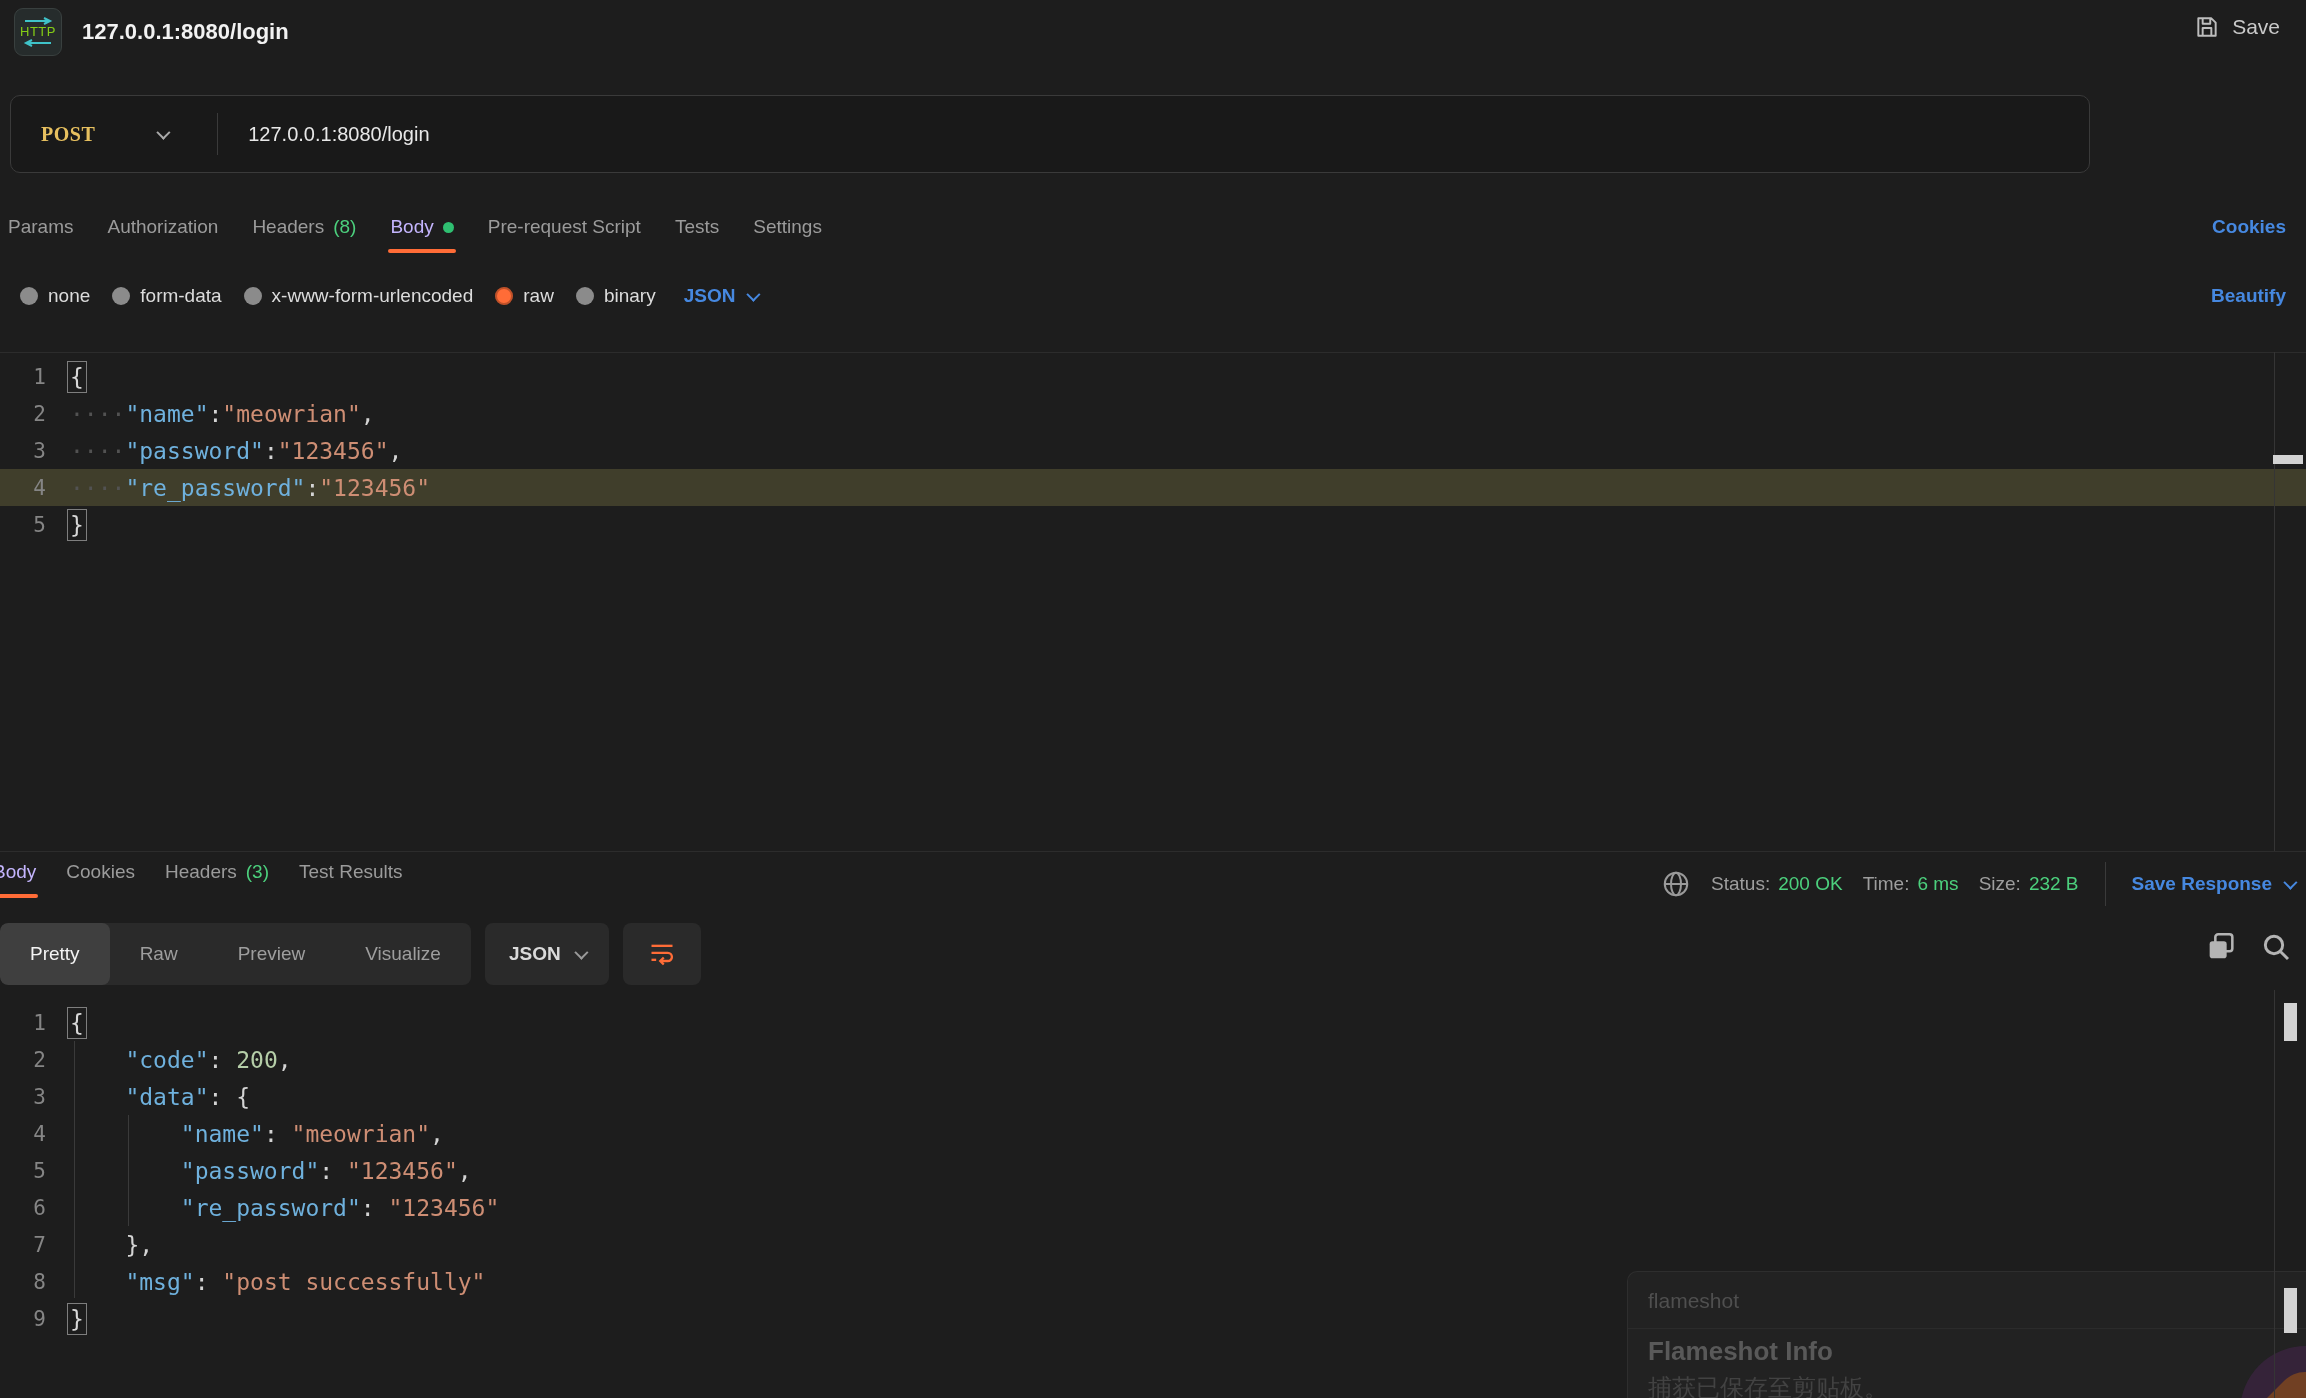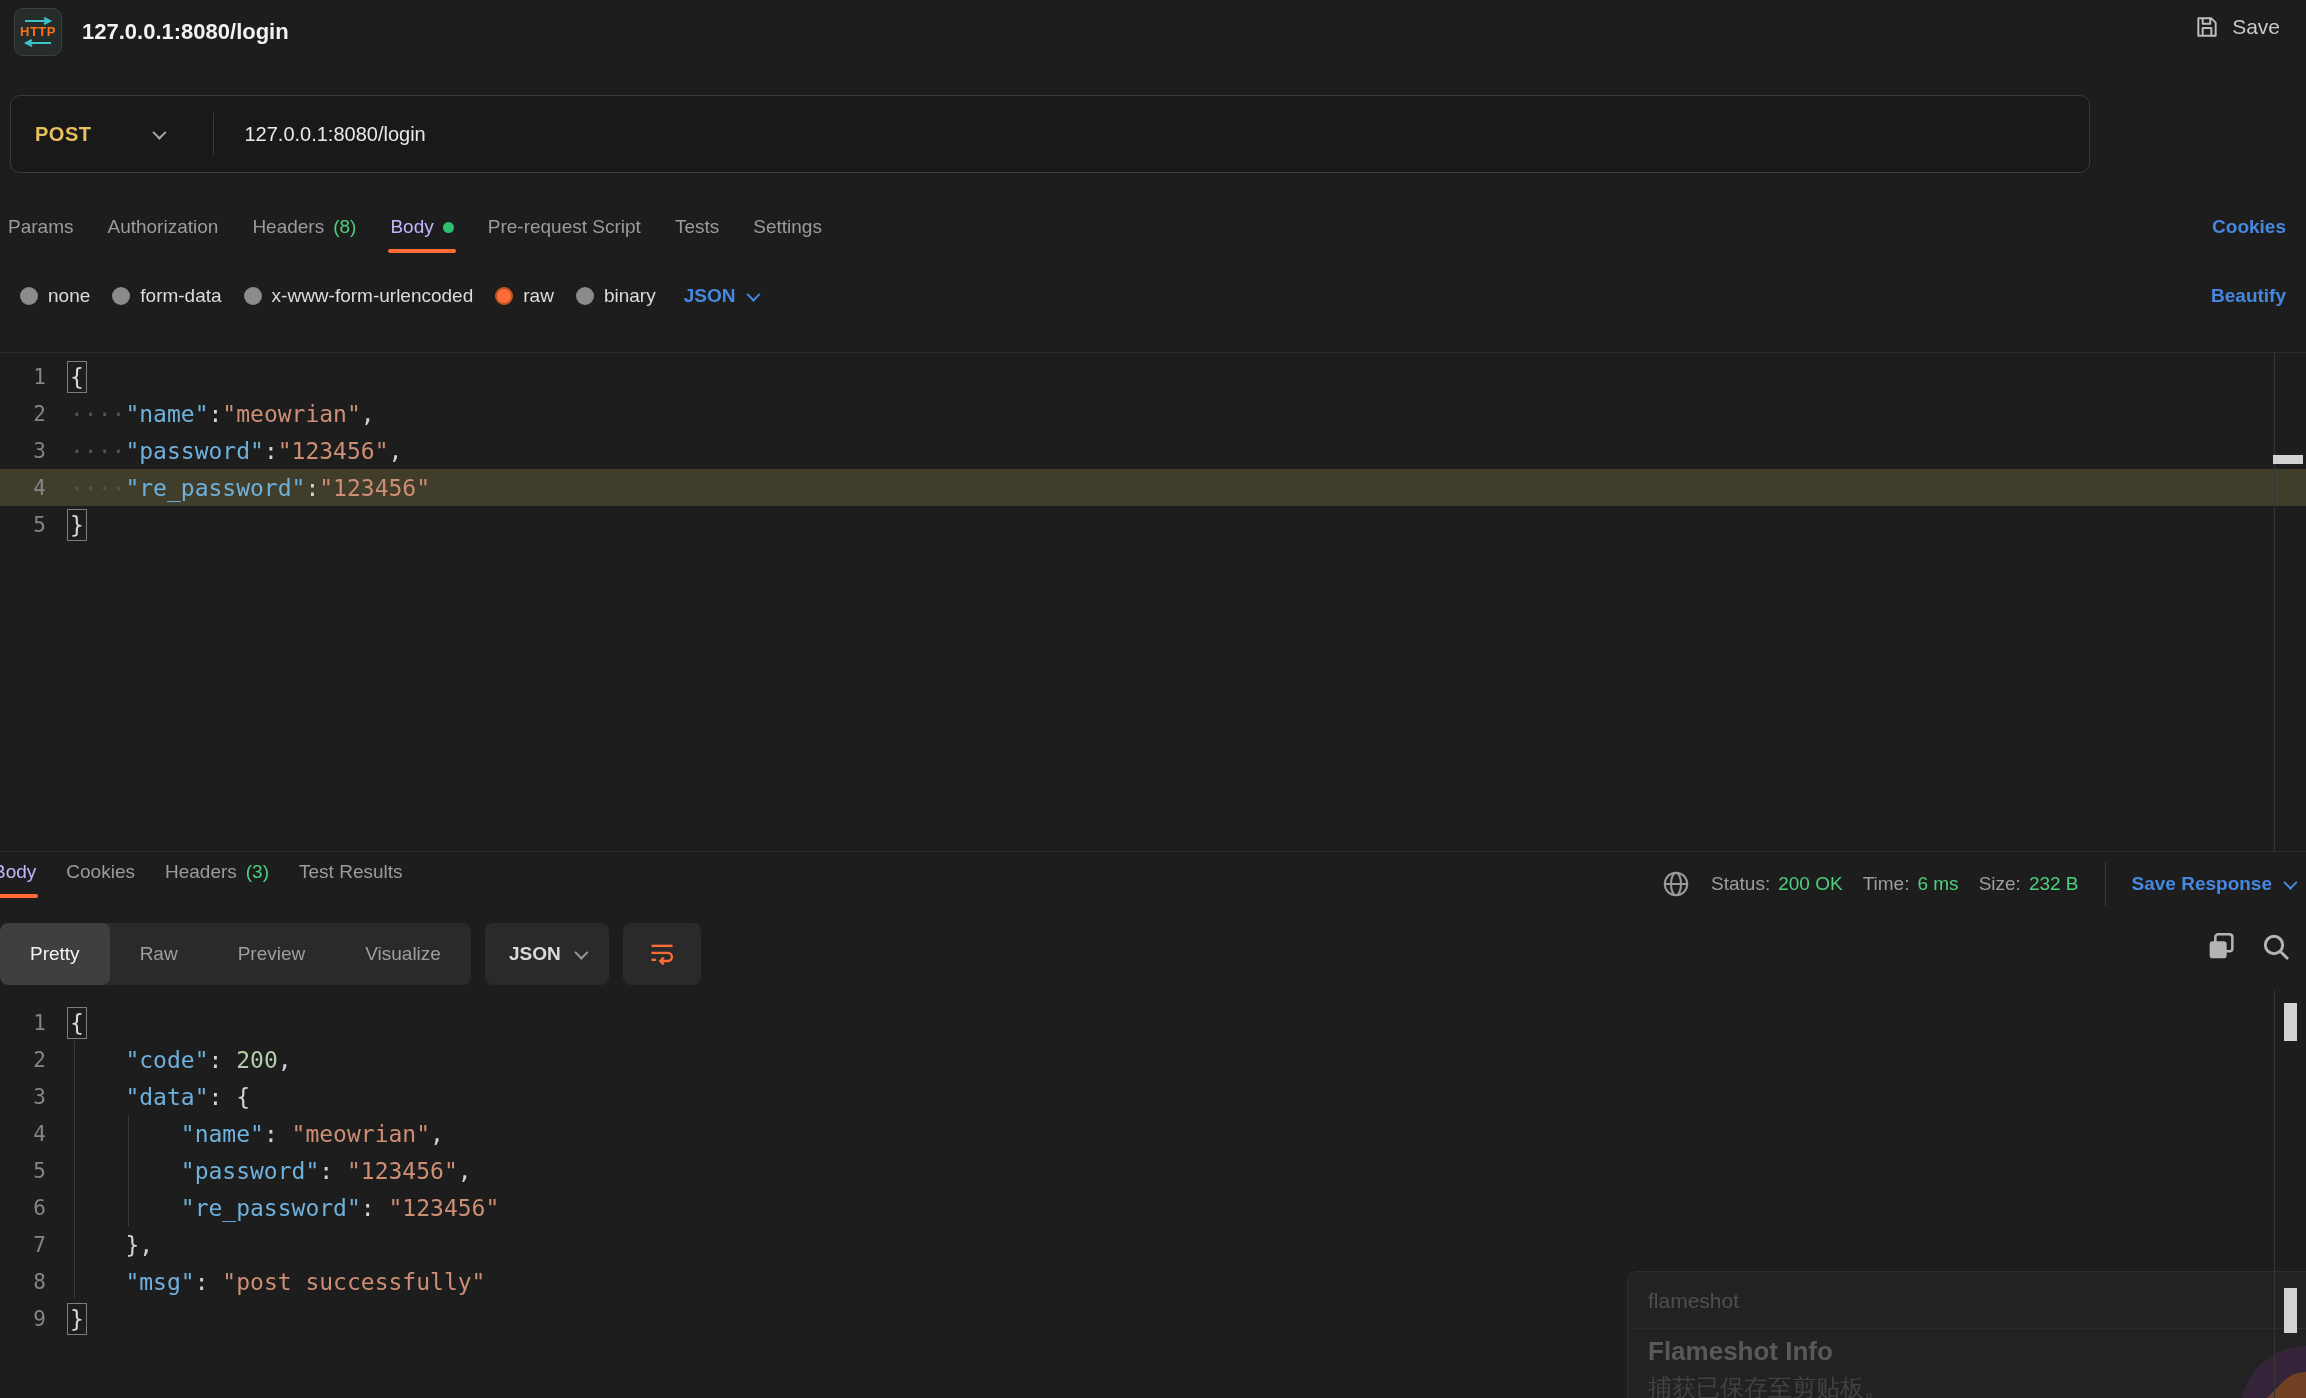--- a/index.html
+++ b/index.html
@@ -4,28 +4,28 @@
 <style>
   html,body{margin:0;padding:0;background:#141414;}
   #app{position:relative;width:2306px;height:1398px;background:#1d1d1d;overflow:hidden;
        font-family:"Liberation Sans",sans-serif;color:#e6e6e6;}
   
   .topbar{position:absolute;top:0;left:0;right:0;height:64px;display:flex;align-items:center;}
   .http-badge{width:46px;height:46px;margin-left:14px;border-radius:9px;background:#262c2c;
               border:1px solid #39403f;display:flex;flex-direction:column;align-items:center;
               justify-content:center;gap:1px;flex:none;}
   .http-badge .arrow{display:block;}
-  .http-badge .word{color:#f97316;font-size:13px;font-weight:700;letter-spacing:.5px;line-height:12px;}
+  .http-badge .word{color:#84cc16;font-size:13px;font-weight:400;letter-spacing:.5px;line-height:12px;}
   .req-title{margin-left:20px;font-size:22px;font-weight:700;color:#f2f2f2;}
   .save-btn{position:absolute;right:26px;top:14px;display:flex;align-items:center;gap:12px;
             color:#c9c9c9;font-size:21px;cursor:default;}
   
   .req-bar{position:absolute;left:10px;top:95px;width:2078px;height:76px;border:1px solid #3a3a3a;
            border-radius:10px;background:#191919;display:flex;align-items:center;}
-  .method{color:var(--method-yellow);font-weight:700;font-size:20px;letter-spacing:.5px;margin-left:24px;}
+  .method{color:var(--method-yellow);font-weight:700;font-size:20px;letter-spacing:.5px;margin-left:30px;font-family:Liberation Serif, serif;}
   .method-chev{margin-left:62px;color:#a9a9a9;}
   .req-vdiv{width:1px;height:42px;background:#3a3a3a;margin-left:50px;}
   .url-text{margin-left:30px;font-size:20px;color:#e8e8e8;}
   .send-btn{position:absolute;left:2103px;top:97px;width:200px;height:72px;background:var(--send-blue);
             border-radius:10px;display:flex;align-items:stretch;overflow:hidden;}
   .send-main{width:138px;display:flex;align-items:center;justify-content:center;color:#fff;
              font-size:22px;font-weight:700;}
   .send-split{width:1px;background:rgba(255,255,255,.35);margin:6px 0;}
   .send-caret{flex:1;display:flex;align-items:center;justify-content:center;color:#fff;}
   

